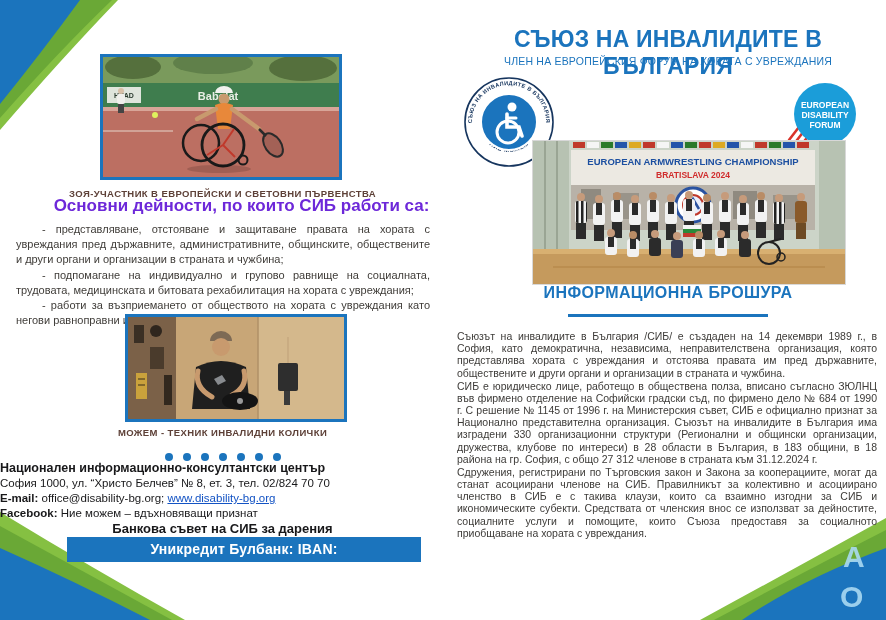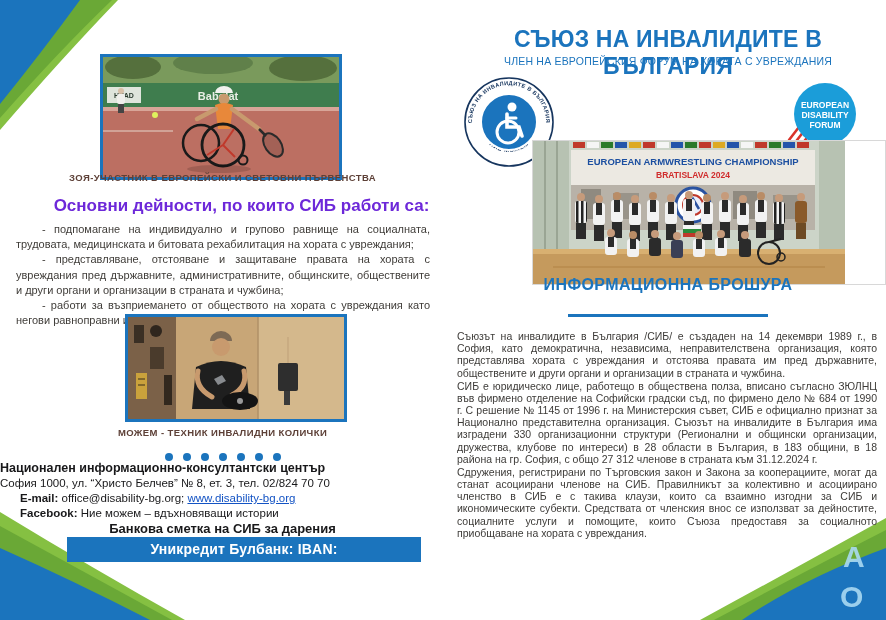--- a/index.html
+++ b/index.html
@@ -15,21 +15,21 @@
            color:#5d4037;letter-spacing:.4px;}
   .activities-heading{width:445px;text-align:center;font-size:17px;font-weight:bold;color:#6d28d9;padding-left:19px;}
   .activities{left:16px;width:414px;font-size:11px;line-height:1.38;color:#3f3c38;text-align:justify;}
   .activities p{margin:0;text-indent:26px;}
   .dots{width:445px;text-align:center;}
   .dots span{display:inline-block;width:8px;height:8px;border-radius:50%;
              background:#1b74bd;margin:0 5px;}
   .contact-line{width:445px;text-align:left;color:#18181a;}
   .center-name{font-size:12.5px;font-weight:bold;}
   .addr{font-size:11.5px;}
-  .lbl{font-weight:bold;margin-left:20px;}
+  .lbl{font-weight:bold;}
   .weblink{color:#1353c4;text-decoration:underline;}
   .bank-heading{width:445px;text-align:center;font-size:13px;font-weight:bold;color:#18181a;}
   .bank-banner{left:67px;top:537px;width:354px;height:25px;background:#1b74bd;
                color:#ffffff;font-size:14px;font-weight:bold;text-align:center;line-height:25px;
                letter-spacing:.2px;}
   
   .r-title{left:450px;width:436px;text-align:center;font-size:23px;font-weight:bold;color:#1b74bd;letter-spacing:.2px;}
   .r-subtitle{left:450px;width:436px;text-align:center;font-size:10.5px;font-weight:normal;color:#1b74bd;letter-spacing:.2px;}
   .brochure-heading{left:450px;width:436px;text-align:center;font-size:16px;font-weight:bold;color:#1b74bd;letter-spacing:.4px;}
   .brochure-rule{left:568px;width:200px;height:3px;background:#1b74bd;}
@@ -92,27 +92,27 @@
 
       <circle cx="98" cy="86" r="18" fill="none" stroke="#1a1a1a" stroke-width="2.5"></circle>
       <circle cx="120" cy="88" r="21" fill="none" stroke="#1a1a1a" stroke-width="2.8"></circle>
       <line x1="120" y1="88" x2="131" y2="72" stroke="#c0392b" stroke-width="2"></line>
       <line x1="120" y1="88" x2="104" y2="98" stroke="#c0392b" stroke-width="2"></line>
       <line x1="120" y1="88" x2="132" y2="100" stroke="#c0392b" stroke-width="2"></line>
       <circle cx="140" cy="103" r="4.5" fill="none" stroke="#1a1a1a" stroke-width="2"></circle>
       <ellipse cx="116" cy="112" rx="32" ry="4" fill="rgba(0,0,0,0.15)"></ellipse>
     </svg>
   </div>
-  <div class="abs caption" style="left:0;top:172px">ЗОЯ-УЧАСТНИК В ЕВРОПЕЙСКИ И СВЕТОВНИ ПЪРВЕНСТВА</div>
+  <div class="abs caption" style="left:0;top:188px">ЗОЯ-УЧАСТНИК В ЕВРОПЕЙСКИ И СВЕТОВНИ ПЪРВЕНСТВА</div>
 
   <div class="abs activities-heading" style="left:0;top:196px">Основни дейности, по които СИБ работи са:</div>
 
   <div class="abs activities" style="top:222px">
+    <p>- представляване, отстояване и защитаване правата на хората с увреждания пред държавните, административните, общинските, обществените и други органи и организации в страната и чужбина;</p>
     <p>- подпомагане на индивидуално и групово равнище на социалната, трудовата, медицинската и битовата рехабилитация на хората с увреждания;</p>
-    <p>- представляване, отстояване и защитаване правата на хората с увреждания пред държавните, административните, общинските, обществените и други органи и организации в страната и чужбина;</p>
     <p>- работи за възприемането от обществото на хората с увреждания като негови равноправни и равнопоставени членове.</p>
   </div>
 
   <div class="abs photo-frame" style="left:125px;top:314px;width:222px;height:108px">
     <svg width="216" height="102" viewBox="0 0 216 102">
       <rect x="0" y="0" width="216" height="102" fill="#c8a677"></rect>
       <rect x="130" y="0" width="86" height="102" fill="#d4b88c"></rect>
       <line x1="130" y1="0" x2="130" y2="102" stroke="#b09067" stroke-width="1.5"></line>
       <line x1="160" y1="20" x2="160" y2="60" stroke="#bfa078" stroke-width="1"></line>
       <rect x="0" y="0" width="48" height="102" fill="#7b6148"></rect>
@@ -146,24 +146,24 @@
 
   <div class="abs contact-line center-name" style="left:0;top:461px">Национален информационно-консултантски център</div>
   <div class="abs contact-line addr" style="left:0;top:477px">София 1000, ул. “Христо Белчев” № 8, ет. 3, тел. 02/824 70 70</div>
   <div class="abs contact-line addr" style="left:0;top:492px">
     <span class="lbl">E-mail:</span>
     <span>office@disability-bg.org;</span>
     <span class="weblink">www.disability-bg.org</span>
   </div>
   <div class="abs contact-line addr" style="left:0;top:507px">
     <span class="lbl">Facebook:</span>
-    <span>Ние можем – вдъхновяващи истории</span>
-  </div>
-
-  <div class="abs bank-heading" style="left:0;top:521px">Банкова сметка на СИБ за дарения</div>
+    <span>Ние можем – вдъхновяващи признат</span>
+  </div>
+
+  <div class="abs bank-heading" style="left:0;top:521px">Банкова съвет на СИБ за дарения</div>
   <div class="abs bank-banner">Уникредит Булбанк: IBAN:  BG96UNCR70001525206554</div>
 
   <div class="abs r-title" style="top:26px">СЪЮЗ НА ИНВАЛИДИТЕ В БЪЛГАРИЯ</div>
   <div class="abs r-subtitle" style="top:55px">ЧЛЕН НА ЕВРОПЕЙСКИЯ ФОРУМ НА ХОРАТА С УВРЕЖДАНИЯ</div>
 
   <svg class="abs" style="left:463px;top:76px" width="92" height="92" viewBox="0 0 92 92">
     <defs>
       <path id="arcTop" d="M 9,46 A 37,37 0 1 1 83,46"></path>
       <path id="arcBottom" d="M 16,46 A 30,30 0 0 0 76,46"></path>
     </defs>
@@ -191,21 +191,21 @@
       <line x1="21" y1="72" x2="38" y2="50"></line>
     </g>
     <circle cx="42" cy="34" r="31" fill="#1b9dd9"></circle>
     <g fill="#ffffff" font-weight="bold" text-anchor="middle">
       <text x="42" y="28" font-size="8.5">EUROPEAN</text>
       <text x="42" y="38" font-size="8.5">DISABILITY</text>
       <text x="42" y="48" font-size="8.5">FORUM</text>
     </g>
   </svg>
 
-  <div class="abs" style="left:533px;top:141px;width:352px;height:143px;box-shadow:0 0 0 1px #d8d8d8;">
+  <div class="abs" style="left:533px;top:141px;width:312px;height:143px;box-shadow:0 0 0 1px #d8d8d8;">
     <svg width="312" height="143" viewBox="0 0 312 143">
       <defs>
         <pattern id="refStripes" width="5" height="5" patternUnits="userSpaceOnUse">
           <rect width="5" height="5" fill="#f2f2f2"></rect>
             <rect width="2.5" height="5" fill="#222"></rect>
         </pattern>
       </defs>
       <rect x="0" y="0" width="312" height="143" fill="#ccd4c8"></rect>
       <rect x="0" y="0" width="36" height="120" fill="#b7c2b2"></rect>
       <line x1="12" y1="0" x2="12" y2="118" stroke="#9aa594" stroke-width="2"></line>
@@ -368,21 +368,21 @@
       </g>
 
       <g stroke="#222" fill="none">
         <circle cx="236" cy="112" r="11" stroke-width="2"></circle>
         <circle cx="248" cy="116" r="4" stroke-width="1.5"></circle>
         <line x1="236" y1="101" x2="248" y2="98" stroke-width="2"></line>
       </g>
     </svg>
   </div>
 
-  <div class="abs brochure-heading" style="top:276px">ИНФОРМАЦИОННА БРОШУРА</div>
+  <div class="abs brochure-heading" style="top:284px">ИНФОРМАЦИОННА БРОШУРА</div>
   <div class="abs brochure-rule" style="top:314px"></div>
 
   <div class="abs r-body" style="top:322px">
     <p>Съюзът на инвалидите в България /СИБ/ е създаден на 14 декември 1989 г., в София, като демократична, независима, неправителствена организация, която представлява хората с увреждания и отстоява правата им пред държавните, обществените и други органи и организации в страната и чужбина.</p>
     <p>СИБ е юридическо лице, работещо в обществена полза, вписано съгласно ЗЮЛНЦ във фирмено отделение на Софийски градски съд, по фирмено дело № 684 от 1990 г. С решение № 1145 от 1996 г. на Министерския съвет, СИБ е официално признат за Национално представителна организация. Съюзът на инвалидите в България има изградени 330 организационни структури (Регионални и общински организации, дружества, клубове по интереси) в 28 области в България, в 183 общини, в 18 района на гр. София, с общо 27 312 членове в страната към 31.12.2024 г.</p>
     <p>Сдружения, регистрирани по Търговския закон и Закона за кооперациите, могат да станат асоциирани членове на СИБ. Правилникът за колективно и асоциирано членство в СИБ е с такива клаузи, които са взаимно изгодни за СИБ и икономическите субекти. Средствата от членския внос се използват за дейностите, социалните услуги и помощите, които Съюза предоставя за социалното приобщаване на хората с увреждания.</p>
   </div>
 
 </div>
 

